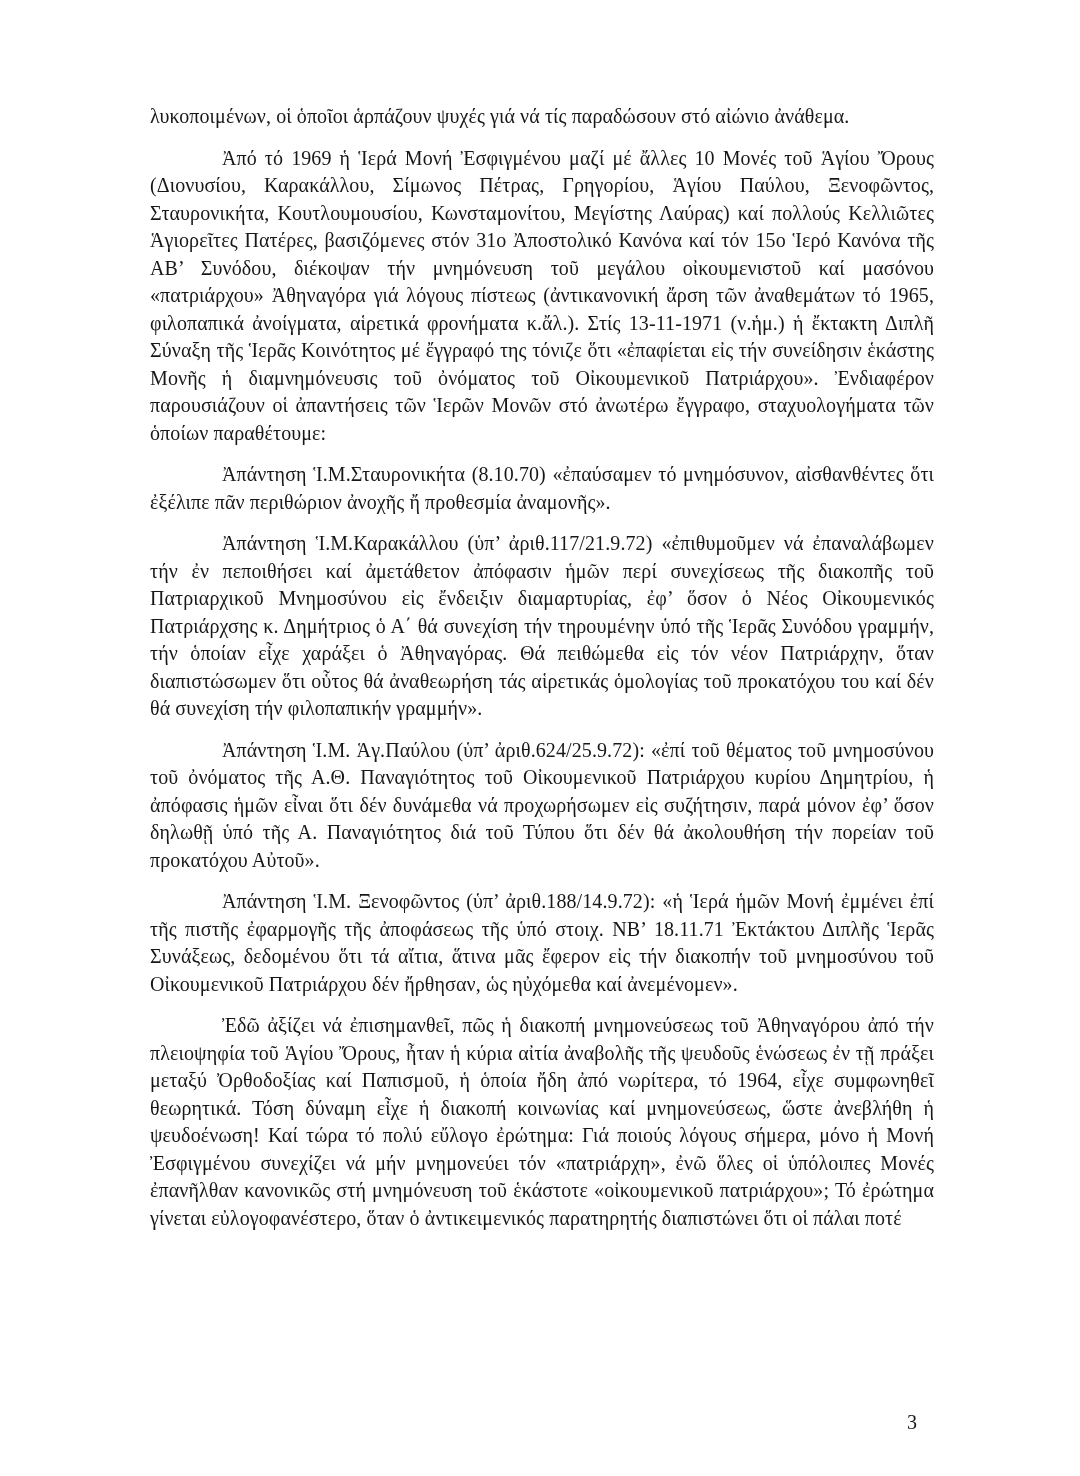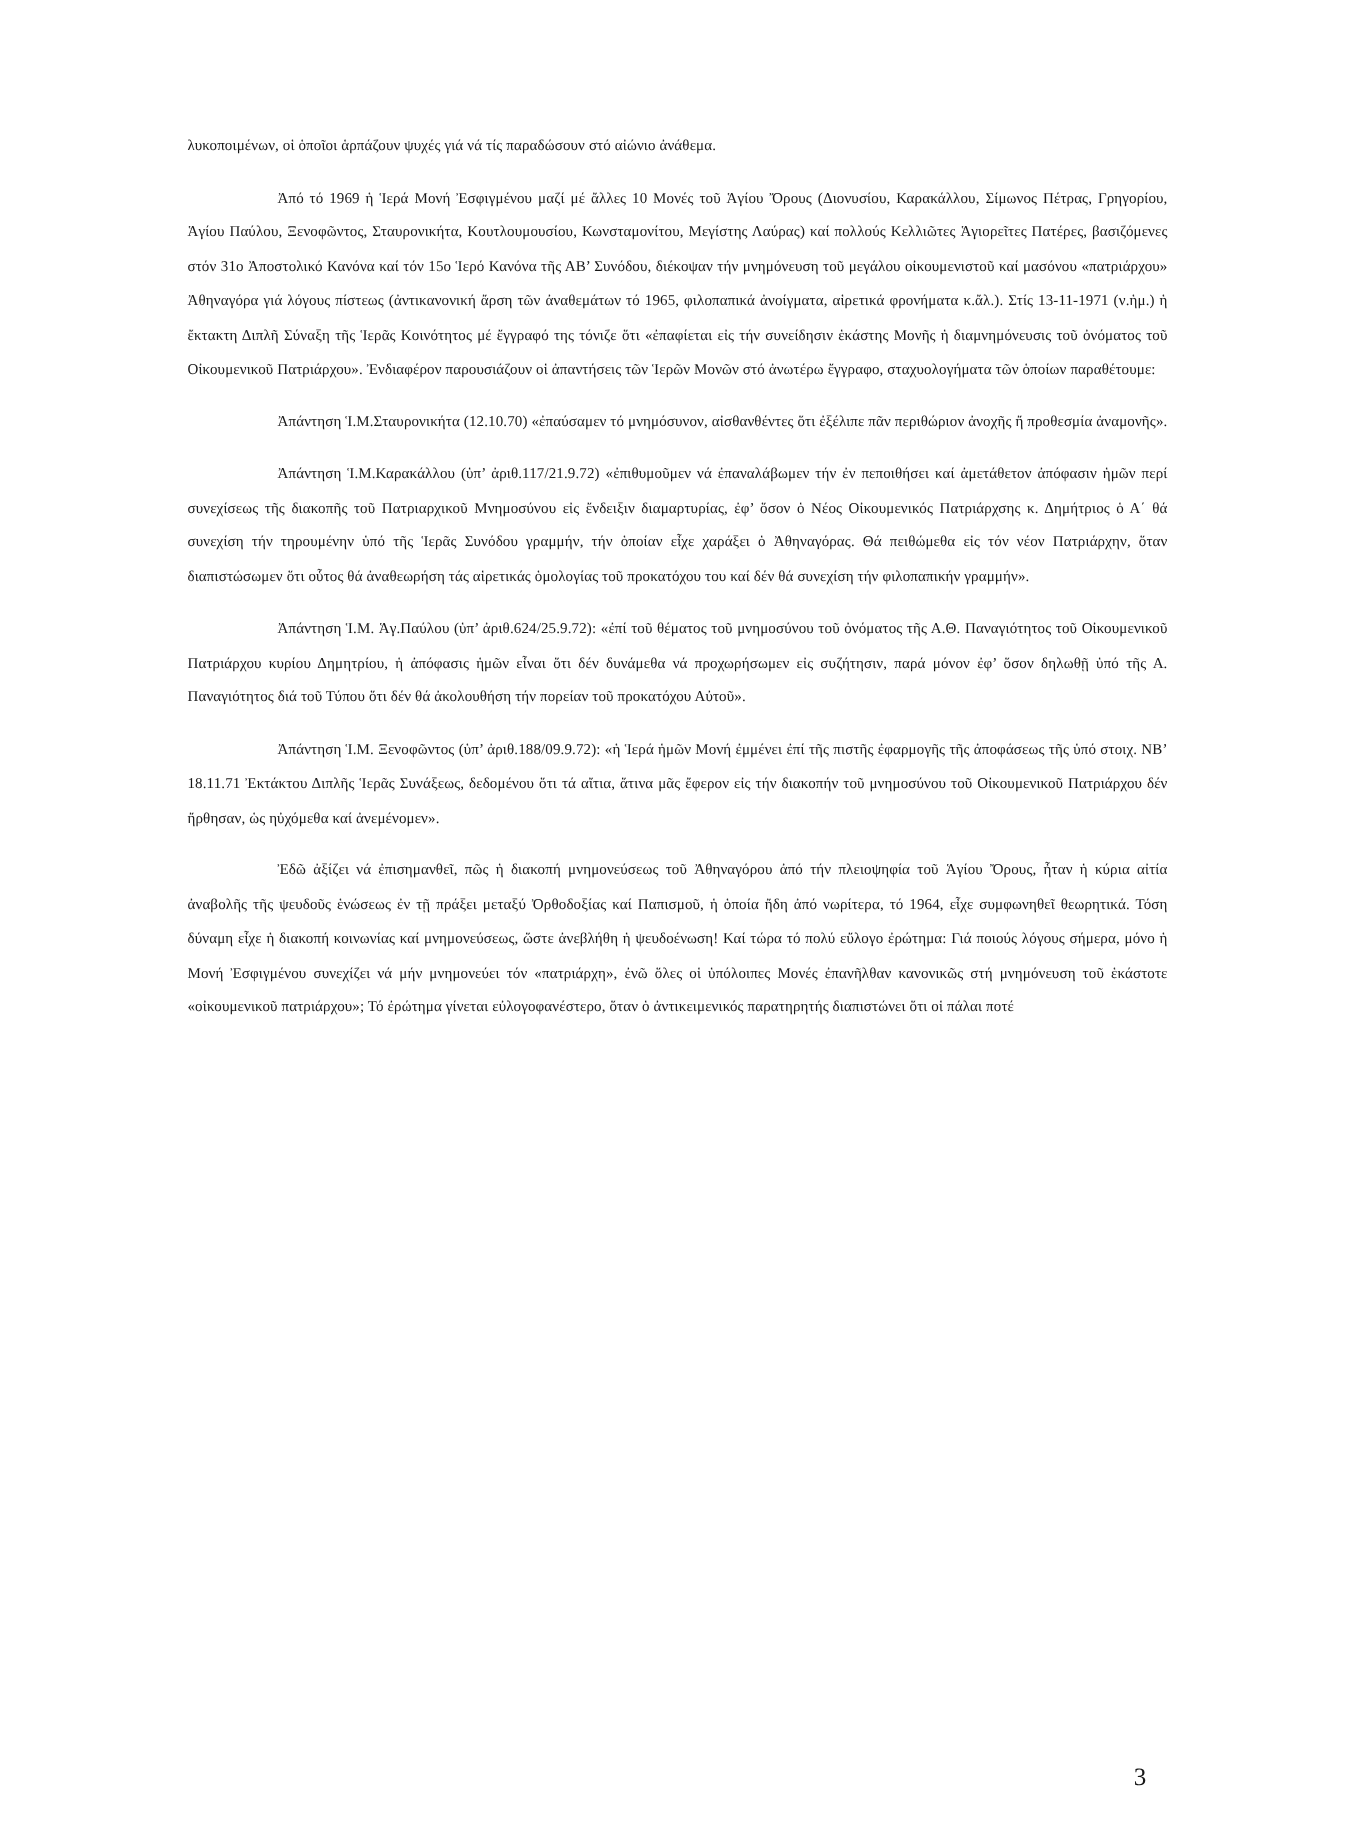--- a/index.html
+++ b/index.html
@@ -14,21 +14,21 @@
     background: #ffffff;
     overflow: hidden;
     font-family: "Liberation Serif", "DejaVu Serif", serif;
     color: #171717;
   }
   .text-block {
     position: absolute;
     left: 150px;
     top: 103px;
     width: 784px;
-    font-size: 12px;
+    font-size: 20px;
     line-height: 27.5px;
     text-align: justify;
     letter-spacing: 0.1px;
   }
   p.para {
     margin: 0 0 14px 0;
     padding: 0;
   }
   p.para.indent {
     text-indent: 72px;
@@ -44,20 +44,20 @@
     color: #171717;
   }
 </style>
 </head>
 <body>
 
 <div class="page">
   <div class="text-block">
       <p class="para"><span>λυκοποιμένων, οἱ ὁποῖοι ἁρπάζουν ψυχές γιά νά τίς παραδώσουν στό αἰώνιο ἀνάθεμα.</span></p>
       <p class="para indent"><span>Ἀπό τό 1969 ἡ Ἱερά Μονή Ἐσφιγμένου μαζί μέ ἄλλες 10 Μονές τοῦ Ἁγίου Ὄρους (Διονυσίου, Καρακάλλου, Σίμωνος Πέτρας, Γρηγορίου, Ἁγίου Παύλου, Ξενοφῶντος, Σταυρονικήτα, Κουτλουμουσίου, Κωνσταμονίτου, Μεγίστης Λαύρας) καί πολλούς Κελλιῶτες Ἁγιορεῖτες Πατέρες, βασιζόμενες στόν 31ο Ἀποστολικό Κανόνα καί τόν 15ο Ἱερό Κανόνα τῆς ΑΒ’ Συνόδου, διέκοψαν τήν μνημόνευση τοῦ μεγάλου οἰκουμενιστοῦ καί μασόνου «πατριάρχου» Ἀθηναγόρα γιά λόγους πίστεως (ἀντικανονική ἄρση τῶν ἀναθεμάτων τό 1965, φιλοπαπικά ἀνοίγματα, αἱρετικά φρονήματα κ.ἄλ.). Στίς 13-11-1971 (ν.ἡμ.) ἡ ἔκτακτη Διπλῆ Σύναξη τῆς Ἱερᾶς Κοινότητος μέ ἔγγραφό της τόνιζε ὅτι </span><span class="b">«ἐπαφίεται εἰς τήν συνείδησιν ἑκάστης Μονῆς ἡ διαμνημόνευσις τοῦ ὀνόματος τοῦ Οἰκουμενικοῦ Πατριάρχου».</span><span> Ἐνδιαφέρον παρουσιάζουν οἱ ἀπαντήσεις τῶν Ἱερῶν Μονῶν στό ἀνωτέρω ἔγγραφο, σταχυολογήματα τῶν ὁποίων παραθέτουμε:</span></p>
-      <p class="para indent"><span>Ἀπάντηση Ἱ.Μ.Σταυρονικήτα (12.10.70) </span><span class="b">«ἐπαύσαμεν τό μνημόσυνον, αἰσθανθέντες ὅτι ἐξέλιπε πᾶν περιθώριον ἀνοχῆς ἤ προθεσμία ἀναμονῆς».</span></p>
+      <p class="para indent"><span>Ἀπάντηση Ἱ.Μ.Σταυρονικήτα (8.10.70) </span><span class="b">«ἐπαύσαμεν τό μνημόσυνον, αἰσθανθέντες ὅτι ἐξέλιπε πᾶν περιθώριον ἀνοχῆς ἤ προθεσμία ἀναμονῆς».</span></p>
       <p class="para indent"><span>Ἀπάντηση Ἱ.Μ.Καρακάλλου (ὑπ’ ἀριθ.117/21.9.72) </span><span class="b">«ἐπιθυμοῦμεν νά ἐπαναλάβωμεν τήν ἐν πεποιθήσει καί ἀμετάθετον ἀπόφασιν ἡμῶν περί συνεχίσεως τῆς διακοπῆς τοῦ Πατριαρχικοῦ Μνημοσύνου εἰς ἔνδειξιν διαμαρτυρίας, ἐφ’ ὅσον ὁ Νέος Οἰκουμενικός Πατριάρχσης κ. Δημήτριος ὁ Α΄ θά συνεχίση τήν τηρουμένην ὑπό τῆς Ἱερᾶς Συνόδου γραμμήν, τήν ὁποίαν εἶχε χαράξει ὁ Ἀθηναγόρας. Θά πειθώμεθα εἰς τόν νέον Πατριάρχην, ὅταν διαπιστώσωμεν ὅτι οὗτος θά ἀναθεωρήση τάς αἱρετικάς ὁμολογίας τοῦ προκατόχου του καί δέν θά συνεχίση τήν φιλοπαπικήν γραμμήν».</span></p>
       <p class="para indent"><span>Ἀπάντηση Ἱ.Μ. Ἁγ.Παύλου (ὑπ’ ἀριθ.624/25.9.72): </span><span class="b">«ἐπί τοῦ θέματος τοῦ μνημοσύνου τοῦ ὀνόματος τῆς Α.Θ. Παναγιότητος τοῦ Οἰκουμενικοῦ Πατριάρχου κυρίου Δημητρίου, ἡ ἀπόφασις ἡμῶν εἶναι ὅτι δέν δυνάμεθα νά προχωρήσωμεν εἰς συζήτησιν, παρά μόνον ἐφ’ ὅσον δηλωθῇ ὑπό τῆς Α. Παναγιότητος διά τοῦ Τύπου ὅτι δέν θά ἀκολουθήση τήν πορείαν τοῦ προκατόχου Αὐτοῦ».</span></p>
-      <p class="para indent"><span>Ἀπάντηση Ἱ.Μ. Ξενοφῶντος (ὑπ’ ἀριθ.188/09.9.72): </span><span class="b">«ἡ Ἱερά ἡμῶν Μονή ἐμμένει ἐπί τῆς πιστῆς ἐφαρμογῆς τῆς ἀποφάσεως τῆς ὑπό στοιχ. ΝΒ’ 18.11.71 Ἐκτάκτου Διπλῆς Ἱερᾶς Συνάξεως, δεδομένου ὅτι τά αἴτια, ἅτινα μᾶς ἔφερον εἰς τήν διακοπήν τοῦ μνημοσύνου τοῦ Οἰκουμενικοῦ Πατριάρχου δέν ἤρθησαν, ὡς ηὐχόμεθα καί ἀνεμένομεν».</span></p>
+      <p class="para indent"><span>Ἀπάντηση Ἱ.Μ. Ξενοφῶντος (ὑπ’ ἀριθ.188/14.9.72): </span><span class="b">«ἡ Ἱερά ἡμῶν Μονή ἐμμένει ἐπί τῆς πιστῆς ἐφαρμογῆς τῆς ἀποφάσεως τῆς ὑπό στοιχ. ΝΒ’ 18.11.71 Ἐκτάκτου Διπλῆς Ἱερᾶς Συνάξεως, δεδομένου ὅτι τά αἴτια, ἅτινα μᾶς ἔφερον εἰς τήν διακοπήν τοῦ μνημοσύνου τοῦ Οἰκουμενικοῦ Πατριάρχου δέν ἤρθησαν, ὡς ηὐχόμεθα καί ἀνεμένομεν».</span></p>
       <p class="para indent"><span>Ἐδῶ ἀξίζει νά ἐπισημανθεῖ, πῶς ἡ διακοπή μνημονεύσεως τοῦ Ἀθηναγόρου ἀπό τήν πλειοψηφία τοῦ Ἁγίου Ὄρους, ἦταν ἡ κύρια αἰτία ἀναβολῆς τῆς ψευδοῦς ἑνώσεως ἐν τῇ πράξει μεταξύ Ὀρθοδοξίας καί Παπισμοῦ, ἡ ὁποία ἤδη ἀπό νωρίτερα, τό 1964, εἶχε συμφωνηθεῖ θεωρητικά. </span><span class="b">Τόση δύναμη εἶχε ἡ διακοπή κοινωνίας καί μνημονεύσεως, ὥστε ἀνεβλήθη ἡ ψευδοένωση!</span><span> Καί τώρα τό πολύ εὔλογο ἐρώτημα: Γιά ποιούς λόγους σήμερα, μόνο ἡ Μονή Ἐσφιγμένου συνεχίζει νά μήν μνημονεύει τόν «πατριάρχη», ἐνῶ ὅλες οἱ ὑπόλοιπες Μονές ἐπανῆλθαν κανονικῶς στή μνημόνευση τοῦ ἑκάστοτε «οἰκουμενικοῦ πατριάρχου»; Τό ἐρώτημα γίνεται εὐλογοφανέστερο, ὅταν ὁ ἀντικειμενικός παρατηρητής διαπιστώνει ὅτι οἱ πάλαι ποτέ</span></p>
     </div>
   <div class="page-number">3</div>
 </div>
 
 </body></html>

